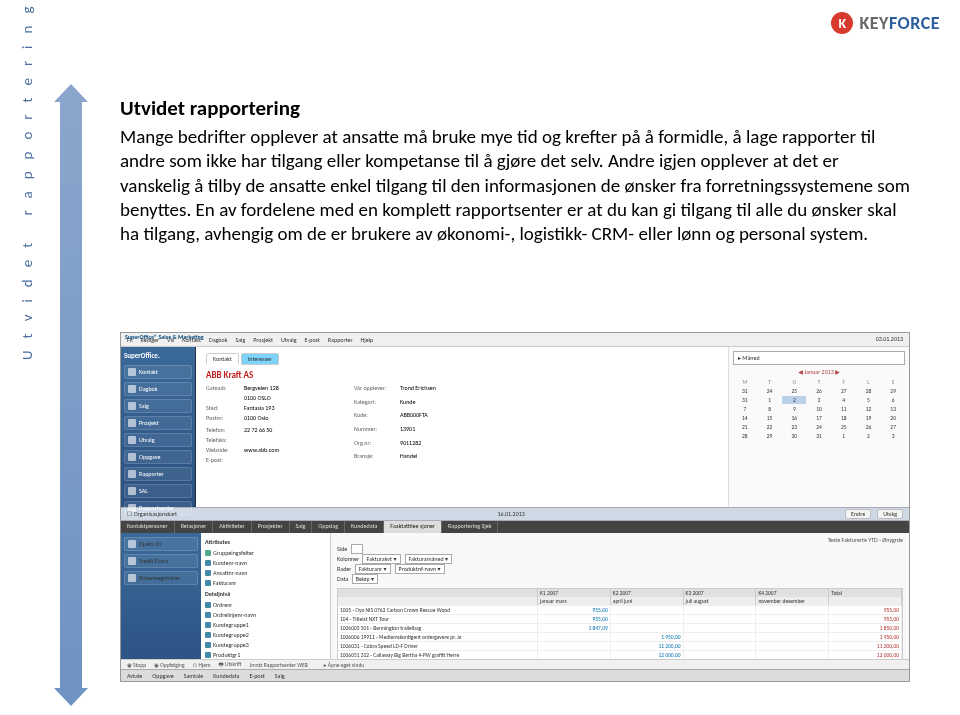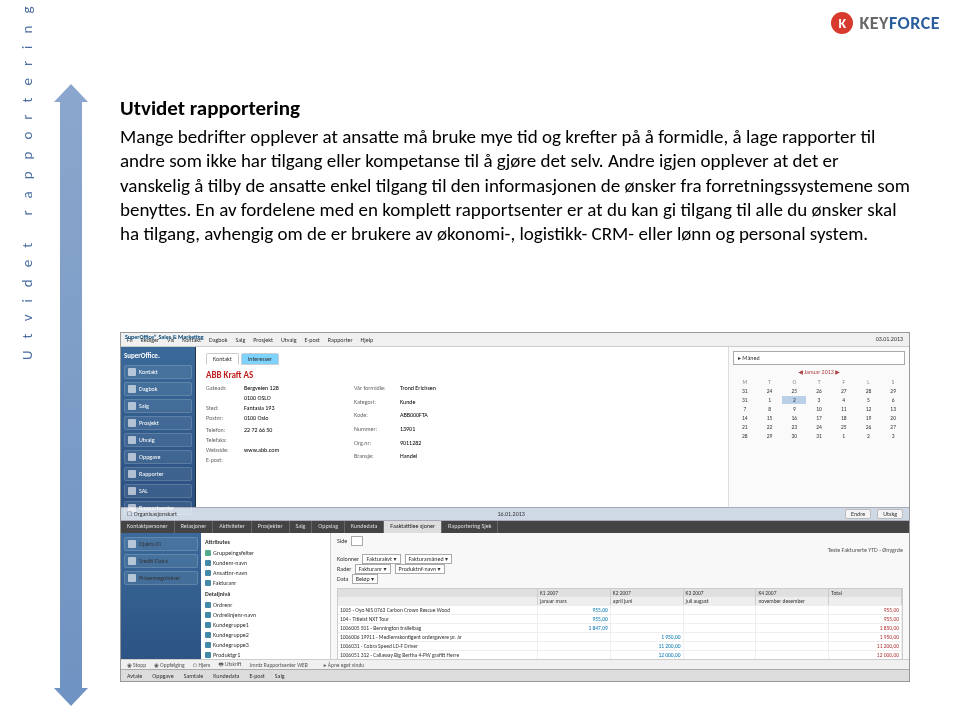--- a/index.html
+++ b/index.html
@@ -443,21 +443,21 @@
             <div class="ss-flabel">Telefon:</div>
               <div class="ss-fval">22 72 66 50</div>
             <div class="ss-flabel">Telefaks:</div>
               <div></div>
             <div class="ss-flabel">Webside:</div>
               <div class="ss-fval">www.abb.com</div>
             <div class="ss-flabel">E-post:</div>
               <div></div>
           </div>
           <div class="ss-fields" style="grid-template-columns:40px 70px;">
-            <div class="ss-flabel">Vår formidle:</div>
+            <div class="ss-flabel">Vår opplever:</div>
               <div class="ss-fval">Trond Erichsen</div>
             <div class="ss-flabel">Kategori:</div>
               <div class="ss-fval">Kunde</div>
             <div class="ss-flabel">Kode:</div>
               <div class="ss-fval">ABB000FTA</div>
             <div class="ss-flabel">Nummer:</div>
               <div class="ss-fval">13901</div>
             <div class="ss-flabel">Org.nr:</div>
               <div class="ss-fval">9011282</div>
             <div class="ss-flabel">Bransje:</div>
@@ -609,22 +609,22 @@
           <span>Produktgr2</span>
         </div>
       <div style="display:flex;gap:4px;margin-top:2px;">
         <span>Marking</span>
         <span class="ss-drop">Text</span>
       </div>
 
     </div>
 
     <div class="ss-layout">
+      <div style="text-align:right;font-size:6px;color:#555;">Teste Fakturerte YTD - Ønygrde</div>
       <div><span>Side</span> <span class="ss-drop">&nbsp;&nbsp;&nbsp;</span></div>
-      <div style="text-align:right;font-size:6px;color:#555;">Teste Fakturerte YTD - Ønygrde</div>
       <div><span>Kolonner</span> <span class="ss-drop">Fakturakvt ▾</span><span class="ss-drop">Fakturamåned ▾</span></div>
       <div><span>Rader</span> <span class="ss-drop">Fakturanr ▾</span><span class="ss-drop">Produktnf-navn ▾</span></div>
       <div><span>Data</span> <span class="ss-drop">Beløp ▾</span></div>
 
       <div class="ss-pivot" id="pivot">
           <div class="ss-pivot-head">
             <div></div>
             <div>K1 2007</div>
             <div>K2 2007</div>
             <div>K3 2007</div>

